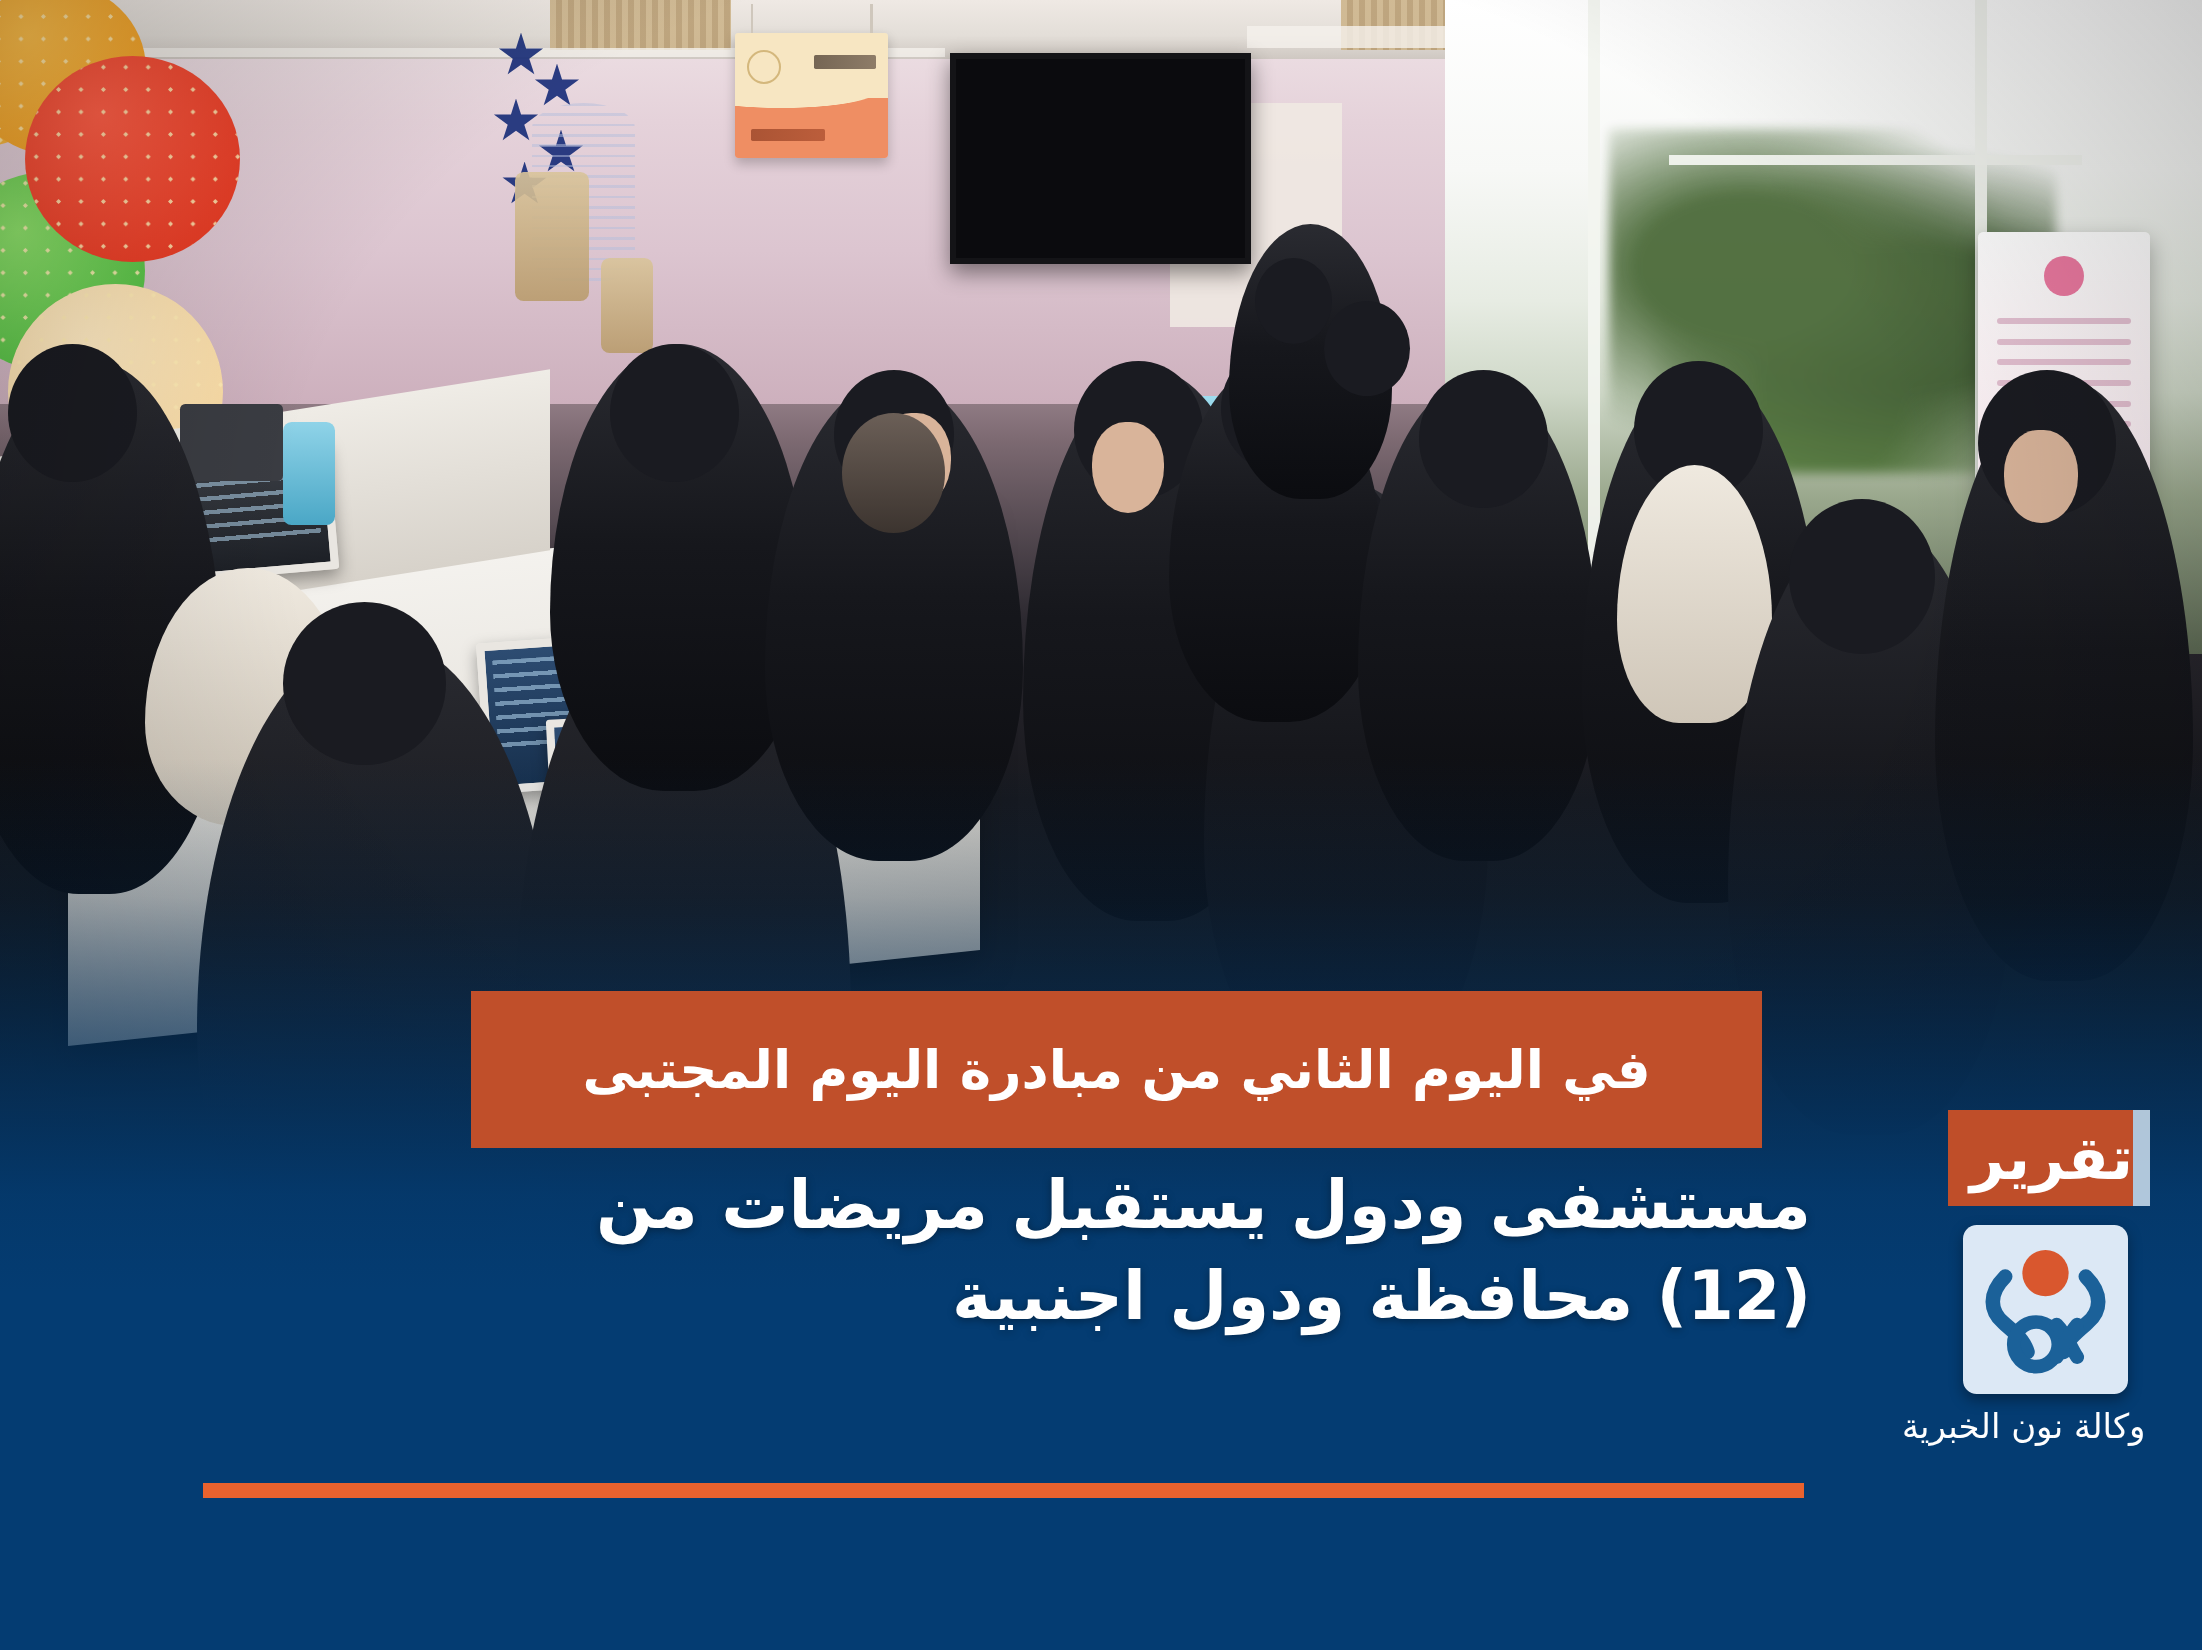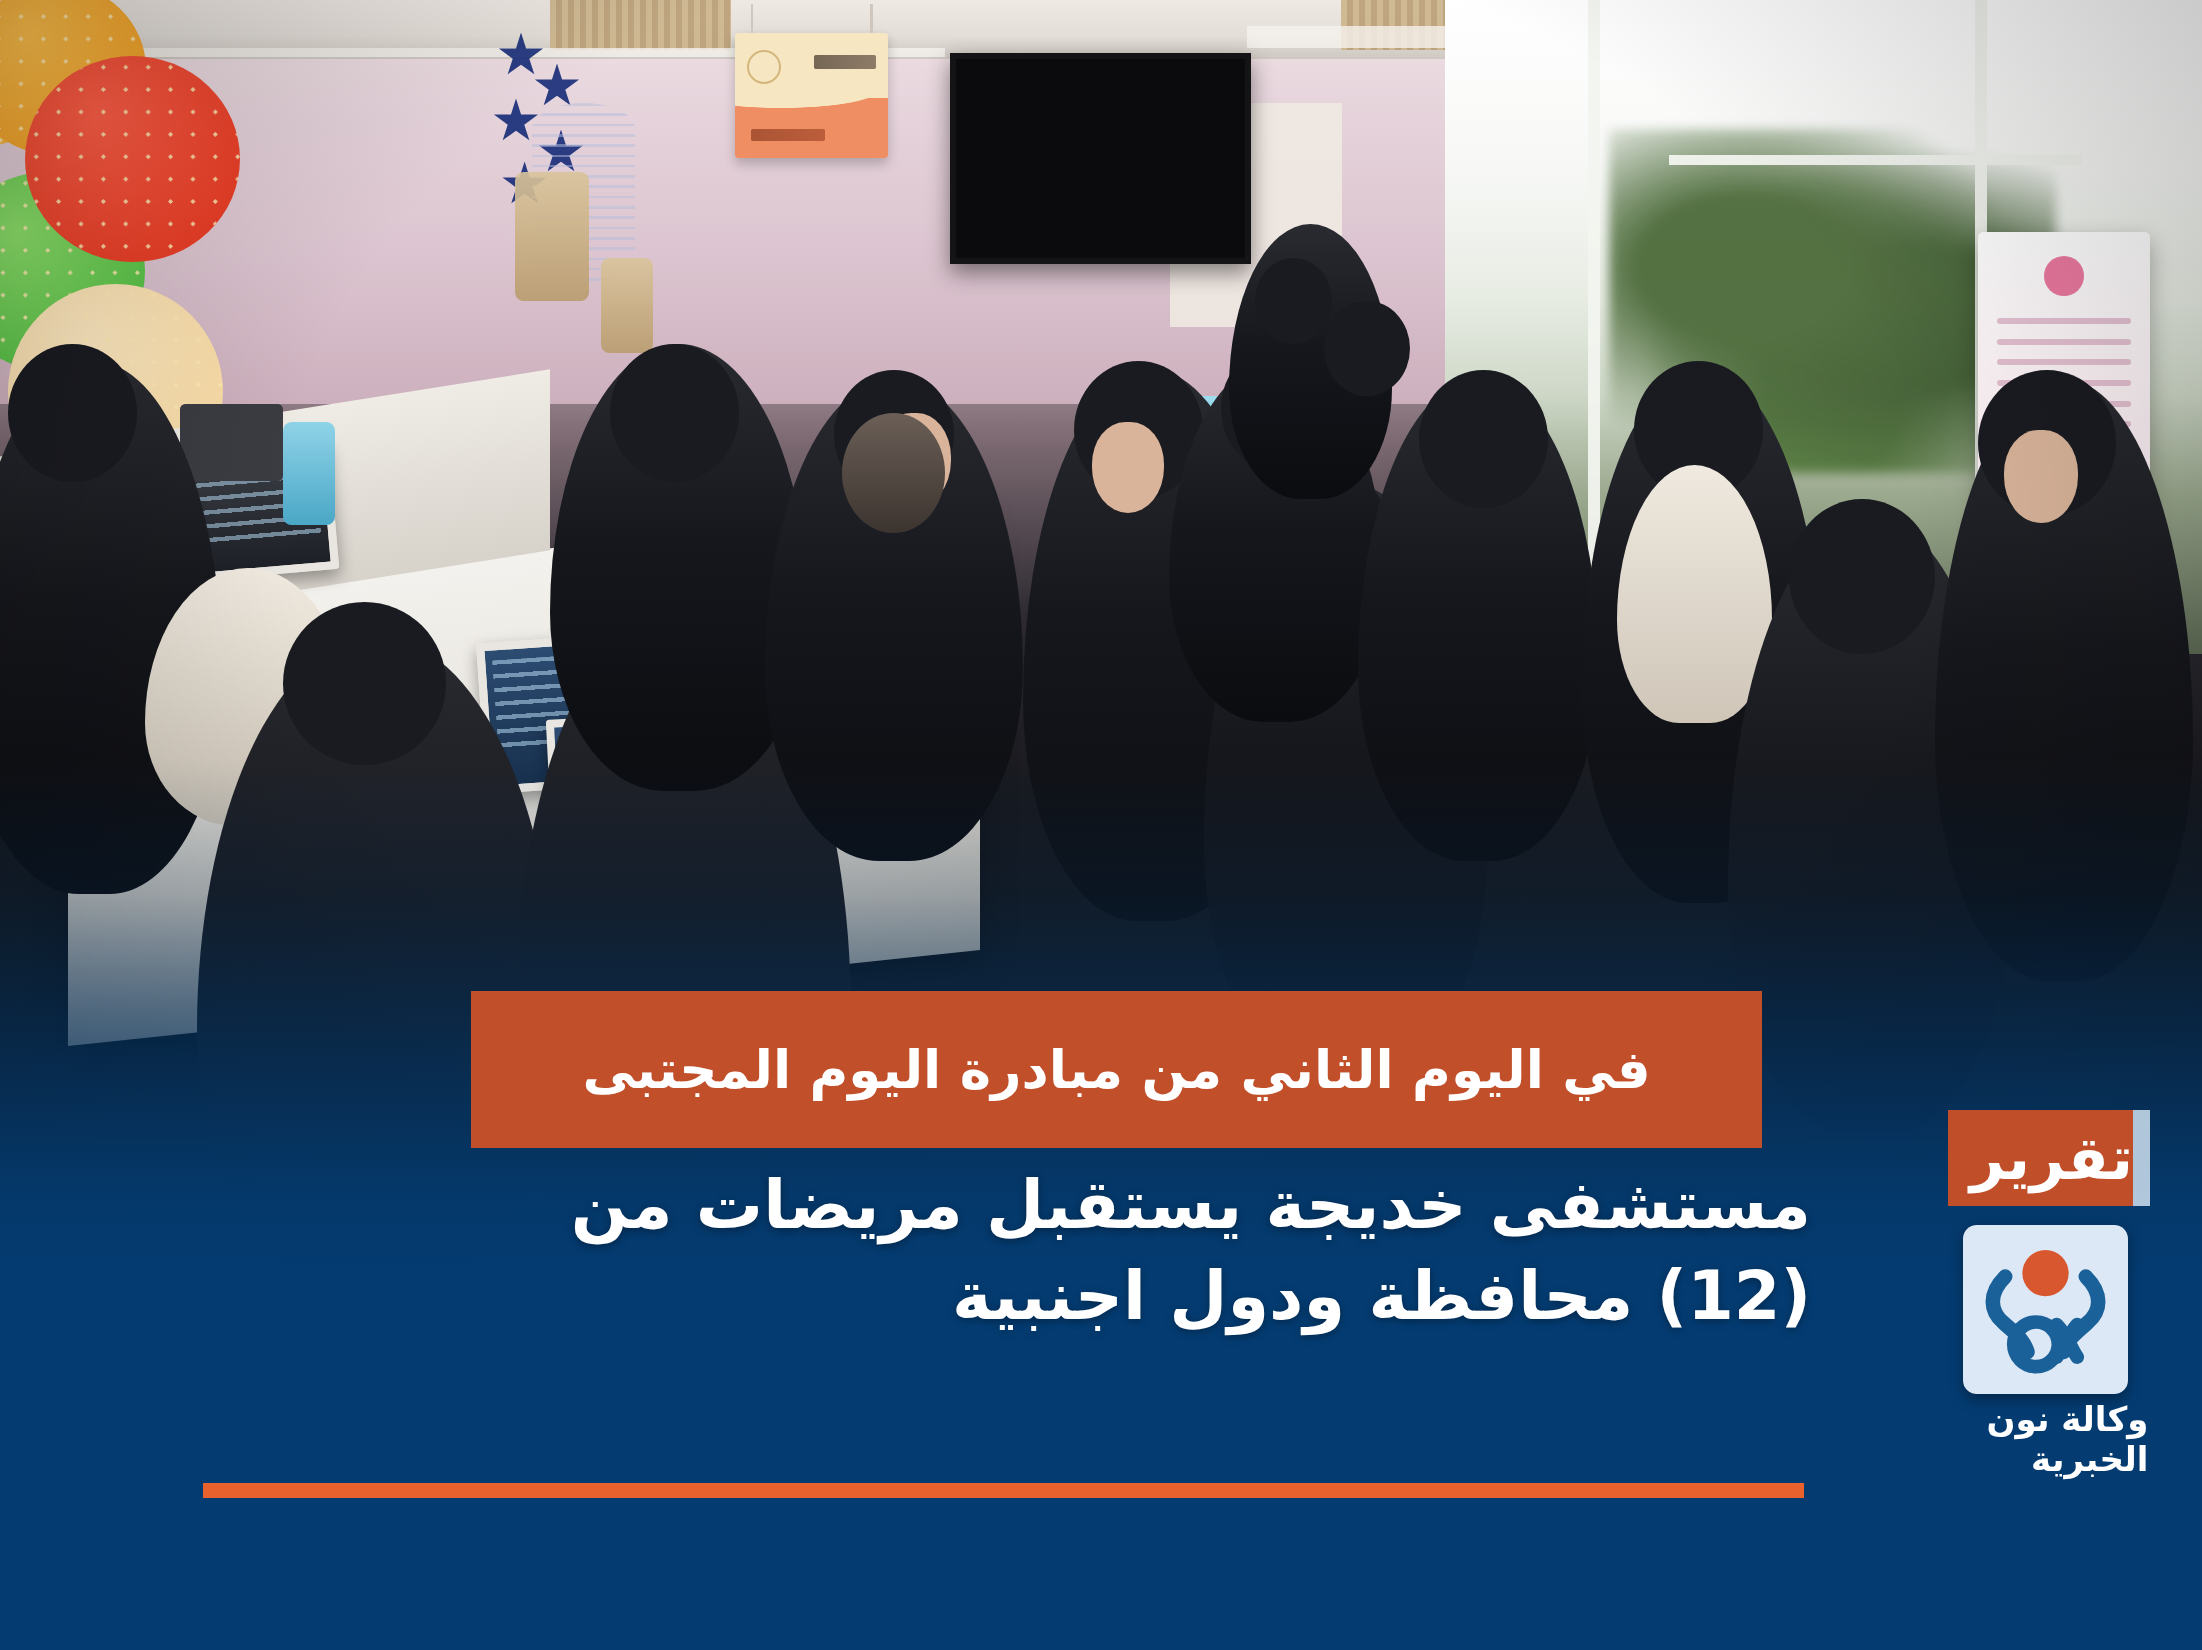--- a/index.html
+++ b/index.html
@@ -140,21 +140,21 @@
   }
   .report-badge span{color:#fff;font-size:60px;font-weight:700;line-height:1;}
   .report-badge:after{content:"";position:absolute;right:-17px;top:0;width:17px;height:100%;
       background:#cfe0f0;opacity:.85;}
   .logo-sq{
     width:165px;height:169px;margin:0 29px 0 auto;border-radius:13.8px;
     background:#DCE8F5;box-shadow:0 5.2px 13.8px rgba(0,0,0,.35);
     display:flex;align-items:center;justify-content:center;
   }
   .brand-name{
-    margin-top:5px;text-align:right;color:#fff;font-size:34px;font-weight:700;
+    margin-top:12px;text-align:center;color:#fff;font-size:34px;font-weight:400;
     padding-right:8.6px;
   }
 </style>
 </head>
 <body>
 
 <div class="stage">
 
   <div class="photo">
     <div class="photo-base"></div>
@@ -275,21 +275,21 @@
 
     <div class="photo-vig"></div>
     <div class="photo-fade"></div>
   </div>
 
   <div class="kicker">
     <span>في اليوم الثاني من مبادرة اليوم المجتبى</span>
   </div>
 
   <div class="headline">
-    <span class="l1">مستشفى خديجة يستقبل مريضات من</span>
+    <span class="l1">مستشفى ودول يستقبل مريضات من</span>
     <span class="l2">(12) محافظة ودول اجنبية</span>
   </div>
 
   <div class="divider"></div>
 
   <div class="brand">
     <div class="report-badge">
       <span>تقرير</span>
     </div>
 

